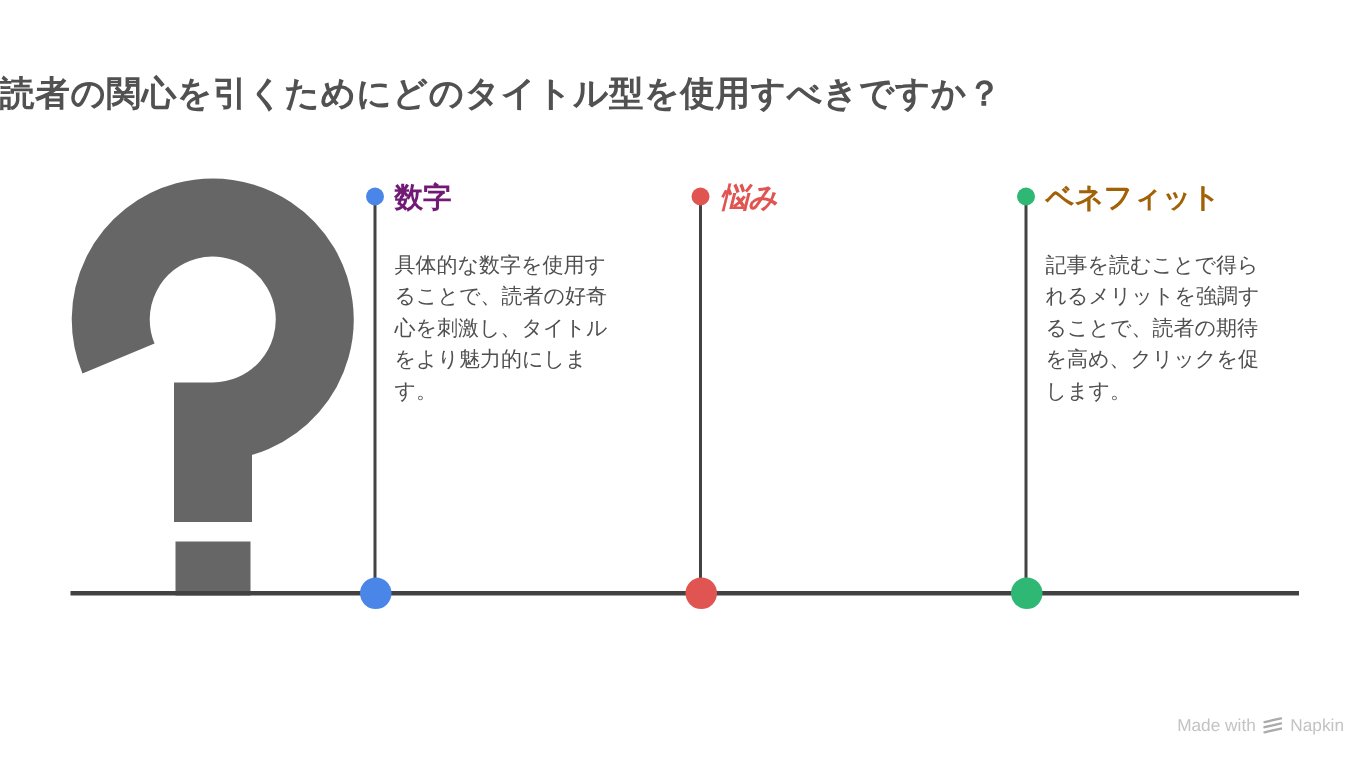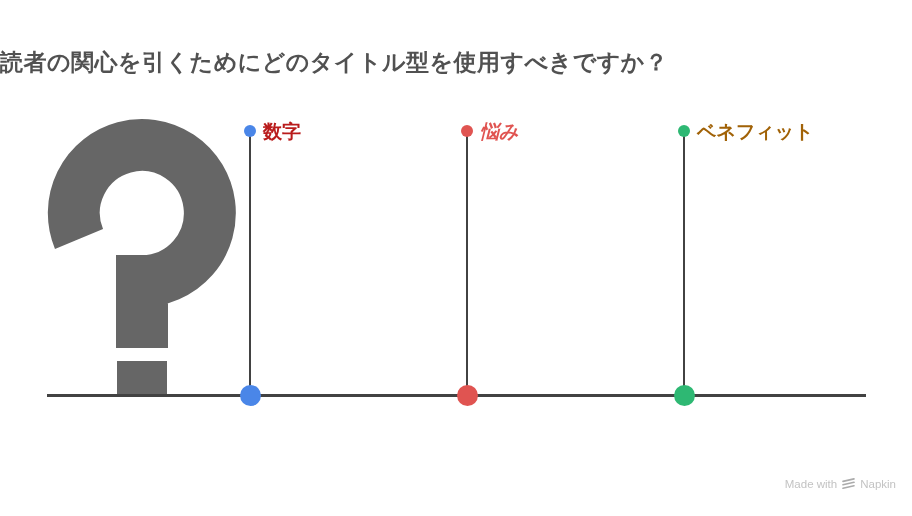--- a/index.html
+++ b/index.html
@@ -103,31 +103,33 @@
   <svg class="qmark-svg" width="196" height="280" viewBox="0 0 196 280" aria-hidden="true">
     <path d="M 35 121 A 68 68 0 1 1 98 163 L 98 230" fill="none" stroke-width="52" stroke="#666666" style="stroke: rgb(102, 102, 102);"></path>
     <rect x="73" y="243" width="50" height="36" fill="#666666" style="fill: rgb(102, 102, 102);"></rect>
   </svg>
 
   <div class="timeline" style="background-color: rgb(66, 66, 66);"></div>
 
   <div class="vline c1" style="background-color: rgb(66, 66, 66);"></div>
   <div class="top-dot c1" style="background-color: rgb(74, 134, 232);"></div>
   <div class="bottom-dot c1" style="background-color: rgb(74, 134, 232);"></div>
-  <div class="col-heading c1" style="color: #b91c1c;">数字</div>
+  <div class="col-heading c1" style="color: #701a75;">数字</div>
+  <div class="col-body c1">具体的な数字を使用することで、読者の好奇心を刺激し、タイトルをより魅力的にします。</div>
 
   <div class="vline c2" style="background-color: rgb(66, 66, 66);"></div>
   <div class="top-dot c2" style="background-color: rgb(224, 84, 81);"></div>
   <div class="bottom-dot c2" style="background-color: rgb(224, 84, 81);"></div>
   <div class="col-heading c2" style="color: rgb(224, 84, 81); font-style: italic;">悩み</div>
 
   <div class="vline c3" style="background-color: rgb(66, 66, 66);"></div>
   <div class="top-dot c3" style="background-color: rgb(46, 184, 115);"></div>
   <div class="bottom-dot c3" style="background-color: rgb(46, 184, 115);"></div>
   <div class="col-heading c3" style="color: #a16207;">ベネフィット</div>
+  <div class="col-body c3">記事を読むことで得られるメリットを強調することで、読者の期待を高め、クリックを促します。</div>
 
   <div class="footer">
     <span>Made with</span>
     <svg class="napkin-mark" width="13" height="12" viewBox="0 0 13 12" aria-hidden="true">
       <path d="M1 3.4 L12 0.9 M1 6.8 L12 4.3 M1 10.2 L12 7.7" stroke="#ababab" stroke-width="1.6" fill="none" stroke-linecap="round"></path>
     </svg>
     <span>Napkin</span>
   </div>
 
 </div>

